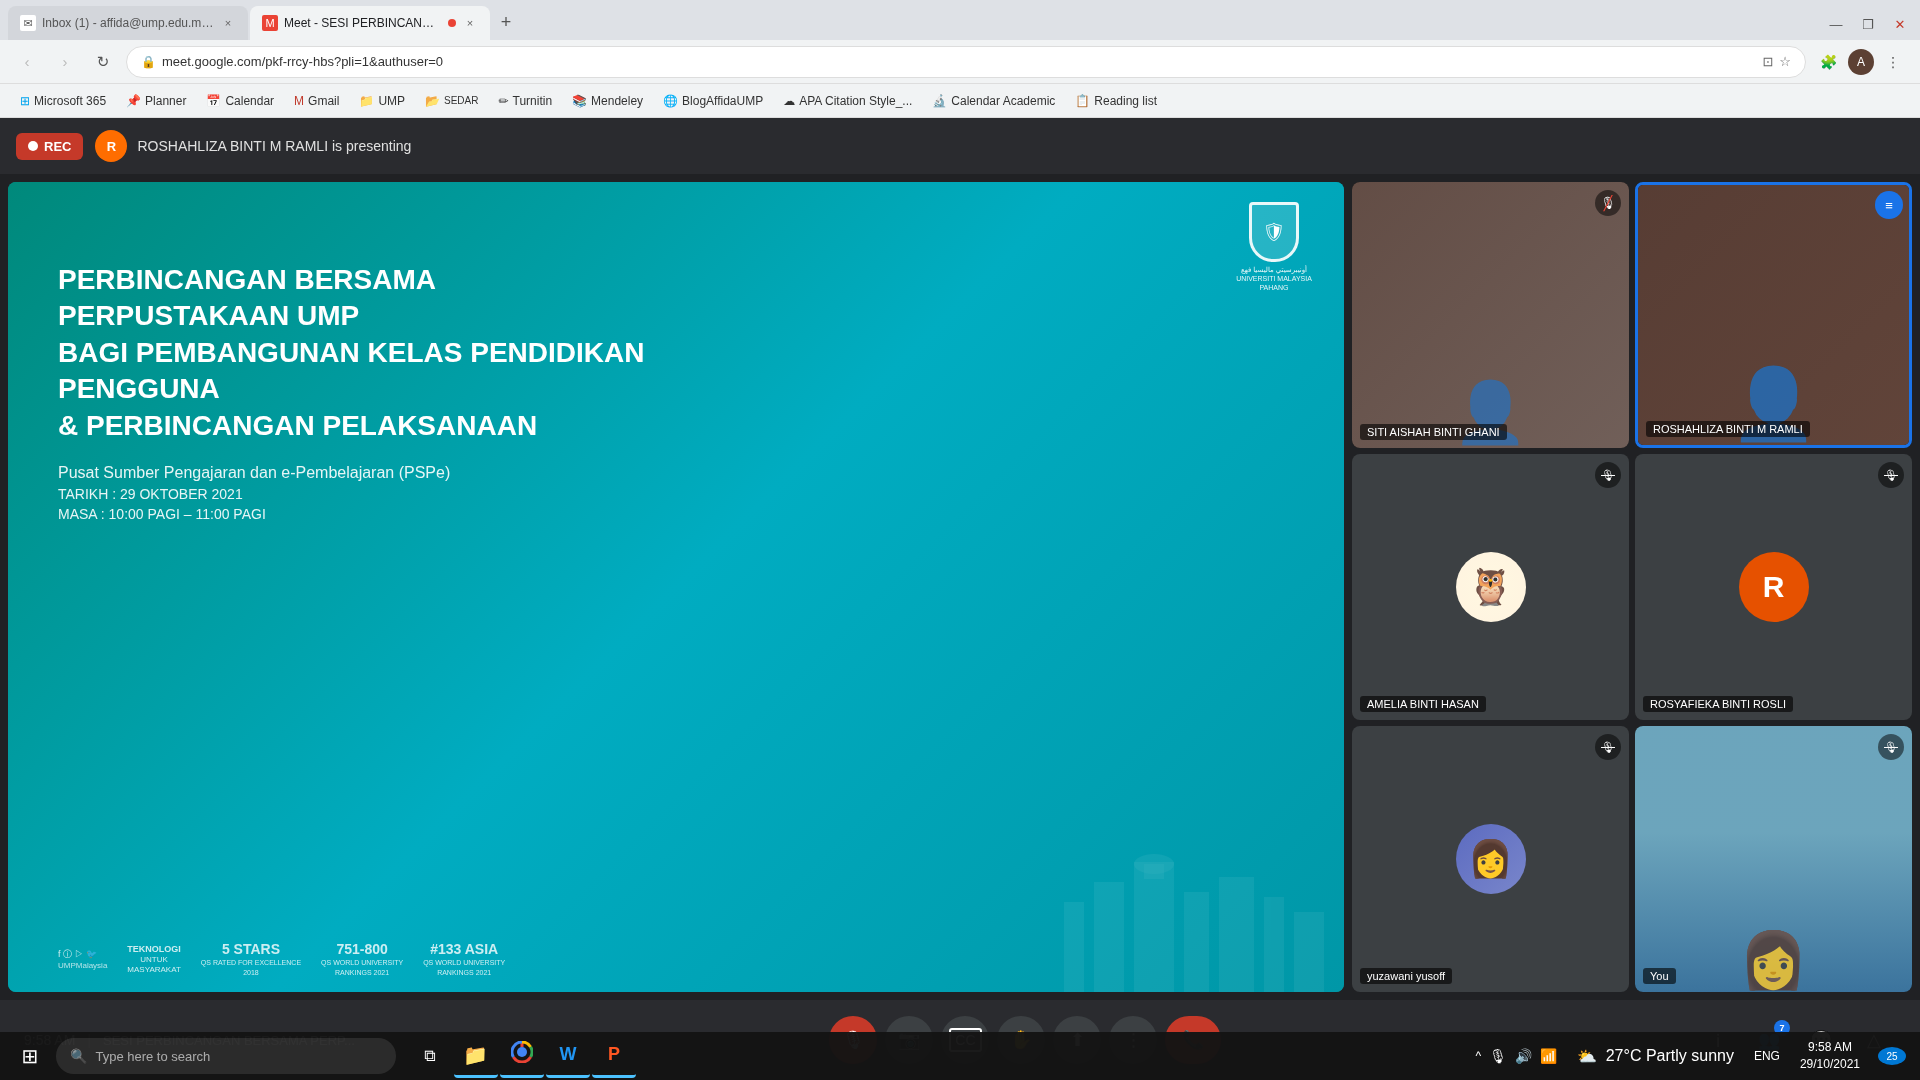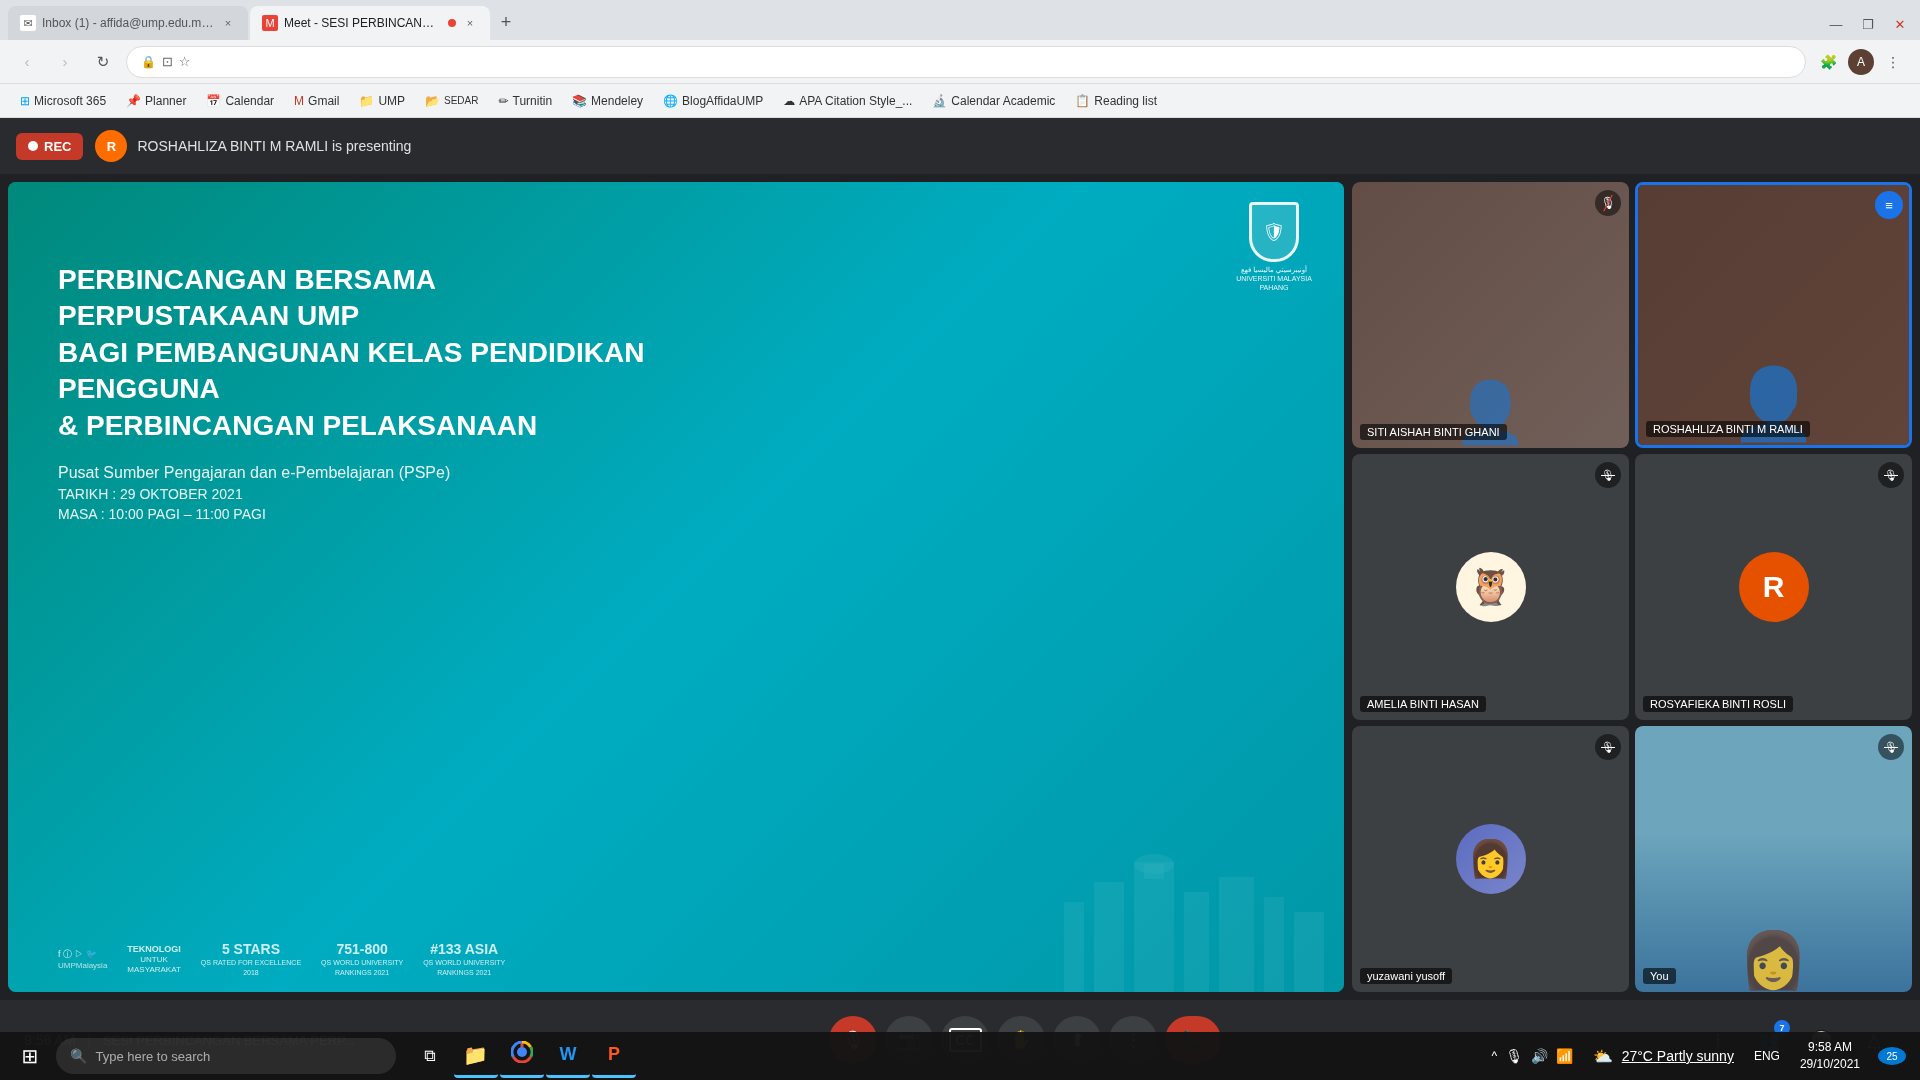--- a/index.html
+++ b/index.html
@@ -591,20 +591,21 @@
       </div>
     </div>
   </div>
 
   <div id="addr-bar-row">
     <div class="nav-btn disabled">‹</div>
     <div class="nav-btn disabled">›</div>
     <div class="nav-btn">↻</div>
     <div id="address-bar">
       <span class="addr-lock">🔒</span>
+      <span class="addr-text">meet.google.com/pkf-rrcy-hbs?pli=1&amp;authuser=0</span>
       <div class="addr-icons">
         <span>⊡</span>
         <span>☆</span>
       </div>
     </div>
     <div class="browser-toolbar-icons">
       <div class="toolbar-icon-btn">🧩</div>
       <div class="toolbar-icon-btn">
         <span style="width:26px;height:26px;border-radius:50%;background:#5c4033;display:flex;align-items:center;justify-content:center;color:#fff;font-size:12px;">A</span>
       </div>
@@ -891,21 +892,21 @@
 
   <div id="taskbar-right">
     <div class="sys-tray">
       <span style="color:#fff;font-size:12px;cursor:pointer;">^</span>
       <span style="color:#fff;font-size:14px;cursor:pointer;">🎙</span>
       <span style="color:#fff;font-size:14px;cursor:pointer;">🔊</span>
       <span style="color:#fff;font-size:14px;cursor:pointer;">📶</span>
     </div>
     <div class="sys-tray">
       <span style="font-size:16px;">⛅</span>
-      <span style="font-size:14px;color:#fff;white-space:nowrap;text-decoration:underline;">27°C  Partly sunny</span>
+      <span style="font-size:16px;color:#fff;white-space:nowrap;">27°C  Partly sunny</span>
     </div>
     <div class="sys-tray">
       <span style="font-size:12px;color:#fff;">ENG</span>
     </div>
     <div id="clock-area">
       <span>9:58 AM</span>
       <span>29/10/2021</span>
     </div>
     <div style="padding:0 6px;cursor:pointer;">
       <span class="notification-num">25</span>

